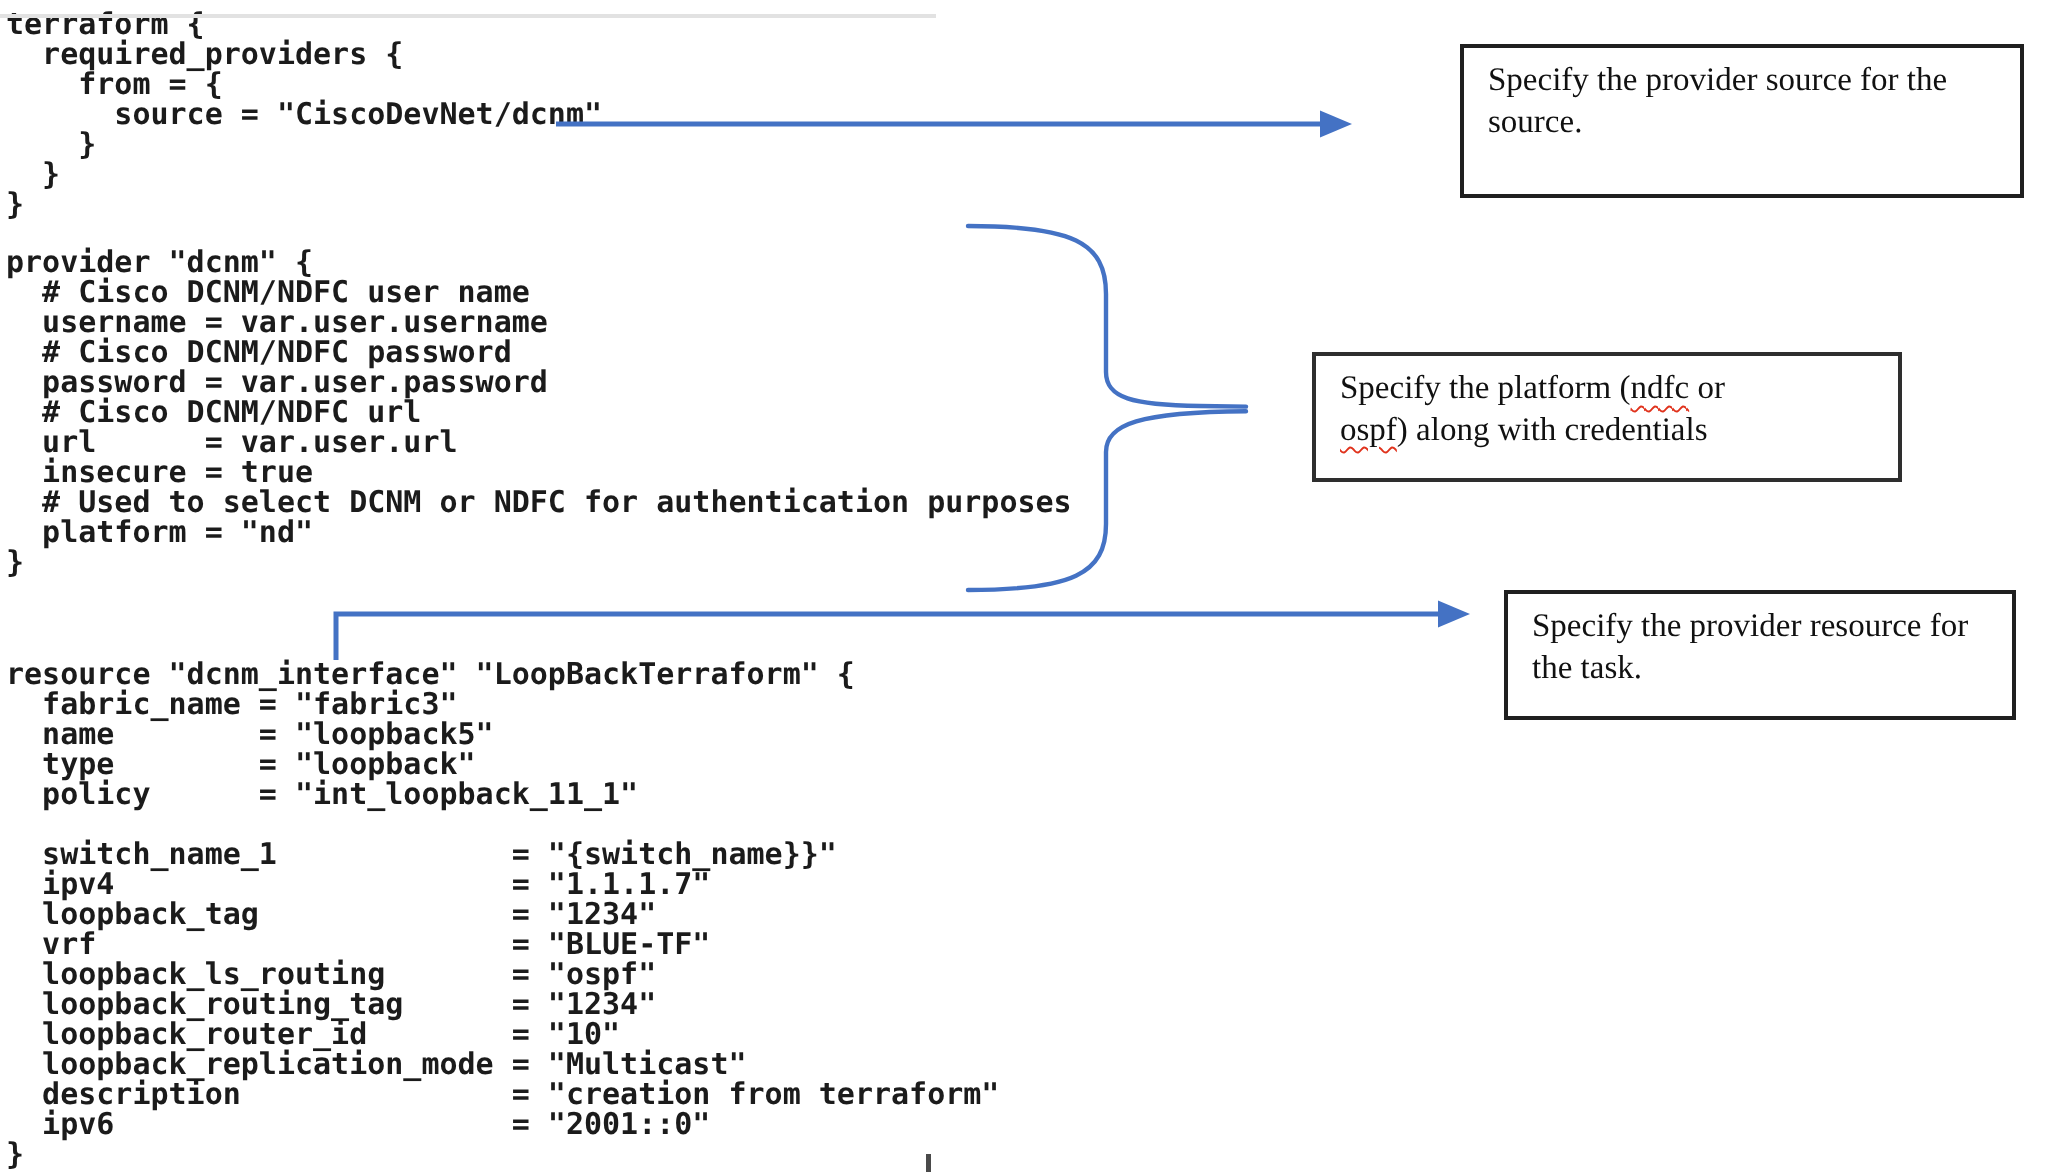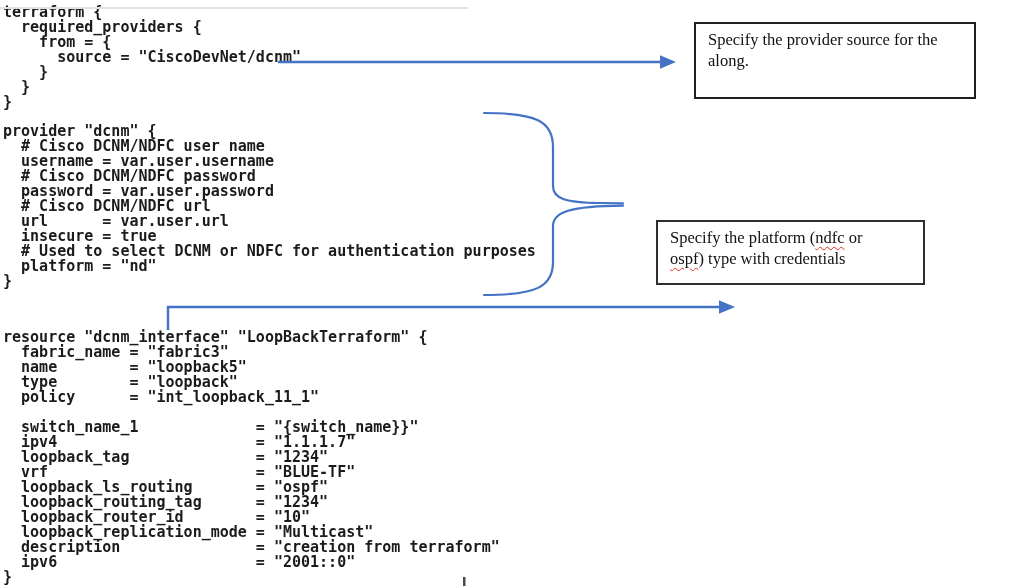--- a/index.html
+++ b/index.html
@@ -33,22 +33,22 @@
     position: absolute;
     box-sizing: border-box;
     background: #ffffff;
     border: 2px solid #1f1f1f;
     font-family: "Liberation Serif", serif;
     font-size: 16.5px;
     line-height: 20.5px;
     color: #111111;
     padding: 6px 8px 0 12px;
   }
-  #callout-provider-source   { left: 694px; top: 22px;  width: 282px; height: 77px; }
-  #callout-platform          { left: 656px; top: 176px; width: 269px; height: 65px; border-color: #2e2e2e; margin-top: 44px; }
+  #callout-provider-source   { left: 730px; top: 22px;  width: 282px; height: 77px; }
+  #callout-platform          { left: 656px; top: 176px; width: 295px; height: 65px; border-color: #2e2e2e; }
   #callout-provider-resource { left: 752px; top: 295px; width: 256px; height: 65px; }
 
   .misspelled {
     text-decoration: underline wavy #e0321c;
     text-decoration-thickness: 1px;
     text-underline-offset: 3px;
   }
   #connector-overlay {
     position: absolute;
     left: 0; top: 0;
@@ -63,28 +63,32 @@
 <div id="canvas">
 
   <div id="code-terraform" class="code-block"><div class="code-line">terraform {</div><div class="code-line">  required_providers {</div><div class="code-line">    from = {</div><div class="code-line">      source = "CiscoDevNet/dcnm"</div><div class="code-line">    }</div><div class="code-line">  }</div><div class="code-line">}</div></div>
 
   <div id="code-provider" class="code-block"><div class="code-line">provider "dcnm" {</div><div class="code-line">  # Cisco DCNM/NDFC user name</div><div class="code-line">  username = var.user.username</div><div class="code-line">  # Cisco DCNM/NDFC password</div><div class="code-line">  password = var.user.password</div><div class="code-line">  # Cisco DCNM/NDFC url</div><div class="code-line">  url      = var.user.url</div><div class="code-line">  insecure = true</div><div class="code-line">  # Used to select DCNM or NDFC for authentication purposes</div><div class="code-line">  platform = "nd"</div><div class="code-line">}</div></div>
 
   <div id="code-resource" class="code-block"><div class="code-line">resource "dcnm_interface" "LoopBackTerraform" {</div><div class="code-line">  fabric_name = "fabric3"</div><div class="code-line">  name        = "loopback5"</div><div class="code-line">  type        = "loopback"</div><div class="code-line">  policy      = "int_loopback_11_1"</div><div class="code-line"> </div><div class="code-line">  switch_name_1             = "{switch_name}}"</div><div class="code-line">  ipv4                      = "1.1.1.7"</div><div class="code-line">  loopback_tag              = "1234"</div><div class="code-line">  vrf                       = "BLUE-TF"</div><div class="code-line">  loopback_ls_routing       = "ospf"</div><div class="code-line">  loopback_routing_tag      = "1234"</div><div class="code-line">  loopback_router_id        = "10"</div><div class="code-line">  loopback_replication_mode = "Multicast"</div><div class="code-line">  description               = "creation from terraform"</div><div class="code-line">  ipv6                      = "2001::0"</div><div class="code-line">}</div></div>
 
   <div id="callout-provider-source" class="callout">
       <div><span>Specify the provider source for the</span></div>
-      <div><span>along.</span></div>
+      <div><span>source.</span></div>
     </div>
 
   <div id="callout-platform" class="callout">
       <div><span>Specify the platform (</span><span class="misspelled">ndfc</span><span> or</span></div>
-      <div><span class="misspelled">ospf</span><span>) type with credentials</span></div>
+      <div><span class="misspelled">ospf</span><span>) along with credentials</span></div>
     </div>
 
+  <div id="callout-provider-resource" class="callout">
+      <div><span>Specify the provider resource for</span></div>
+      <div><span>the task.</span></div>
+    </div>
 
   <svg id="connector-overlay" viewBox="0 0 1024 586" xmlns="http://www.w3.org/2000/svg">
 
     <line x1="0" y1="8" x2="468" y2="8" stroke="#e2e2e2" stroke-width="2"></line>
 
     <g>
       <line x1="278" y1="62" x2="662" y2="62" stroke="#4472c4" stroke-width="2.5"></line>
       <polygon points="676,62 660,55.2 660,68.8" fill="#4472c4"></polygon>
     </g>
 

